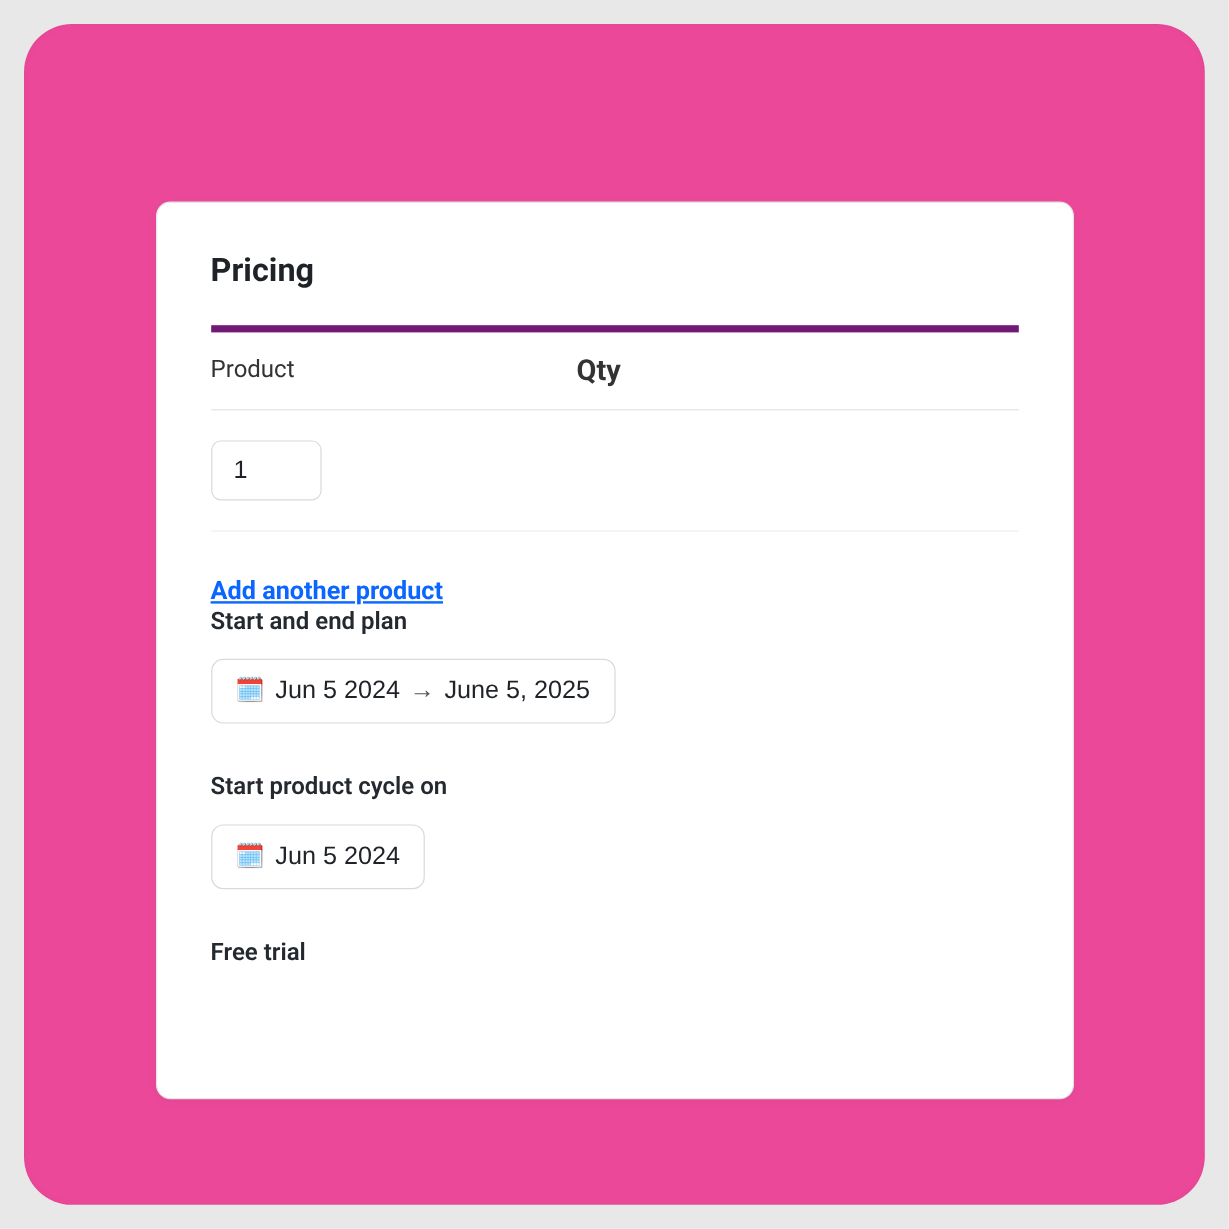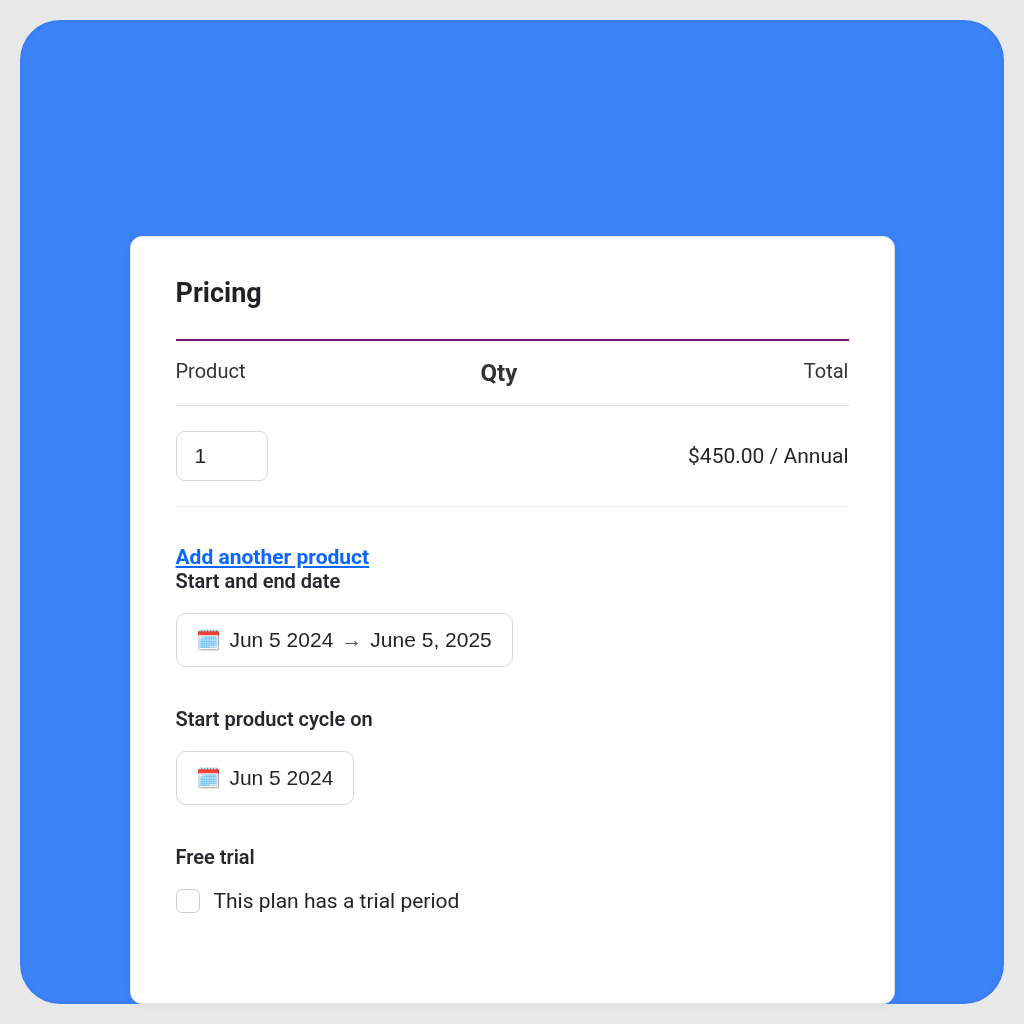--- a/index.html
+++ b/index.html
@@ -11,47 +11,47 @@
       font-family: -apple-system, BlinkMacSystemFont, "Segoe UI", Roboto, Helvetica, Arial, sans-serif;
       background: #e8e8e8;
       width: 1024px;
       height: 1024px;
       display: flex;
       align-items: flex-start;
       justify-content: center;
       padding: 20px;
     }
     .outer-container {
-      background: #3b82f6;
+      background: #ec4899;
       border-radius: 40px;
       width: 100%;
       height: 100%;
       display: flex;
-      align-items: flex-end;
+      align-items: center;
       justify-content: center;
       padding-top: 60px;
       box-shadow: inset 0 0 6px rgba(0,0,0,0.05);
     }
     .card {
       background: #ffffff;
       width: 765px;
       border-radius: 12px;
       border: 1px solid #e5e5e5;
       box-shadow: 0 2px 8px rgba(0,0,0,0.04);
       padding: 40px 45px 90px 45px;
     }
     h1.section-title {
       font-size: 27px;
       font-weight: 700;
       color: #1f2328;
       margin-bottom: 30px;
     }
     .table-header {
       display: flex;
-      border-top: 2px solid #701a75;
+      border-top: 6px solid #701a75;
       border-bottom: 1px solid #e3e3e3;
       padding: 18px 0;
     }
     .col-product {
       flex: 0 0 305px;
       font-size: 20px;
       color: #333;
     }
     .col-qty {
       flex: 0 0 150px;
@@ -161,47 +161,41 @@
 <body>
 
 <div class="outer-container">
   <div class="card">
 
     <h1 class="section-title">Pricing</h1>
 
     <div class="table-header">
       <div class="col-product">Product</div>
       <div class="col-qty">Qty</div>
-      <div class="col-total">Total</div>
     </div>
 
     <div class="table-row">
       <div class="qty-cell">
         <input class="qty-input" type="text" value="1" style="">
       </div>
-      <div class="total-cell">$450.00 / Annual</div>
     </div>
 
     <a class="add-link">Add another product</a>
 
 
-    <div class="field-label">Start and end date</div>
+    <div class="field-label">Start and end plan</div>
     <button class="date-button">
       <span class="cal-icon">🗓️</span>
       <span>Jun 5 2024</span>
       <span class="arrow">→</span>
       <span>June 5, 2025</span>
     </button>
 
     <div class="field-label">Start product cycle on</div>
     <button class="date-button">
       <span class="cal-icon">🗓️</span>
       <span>Jun 5 2024</span>
     </button>
 
     <div class="field-label">Free trial</div>
-    <div class="checkbox-row">
-      <div class="checkbox" role="checkbox" aria-checked="false"></div>
-      <span class="checkbox-label">This plan has a trial period</span>
-    </div>
 
   </div>
 </div>
 
 </body></html>

